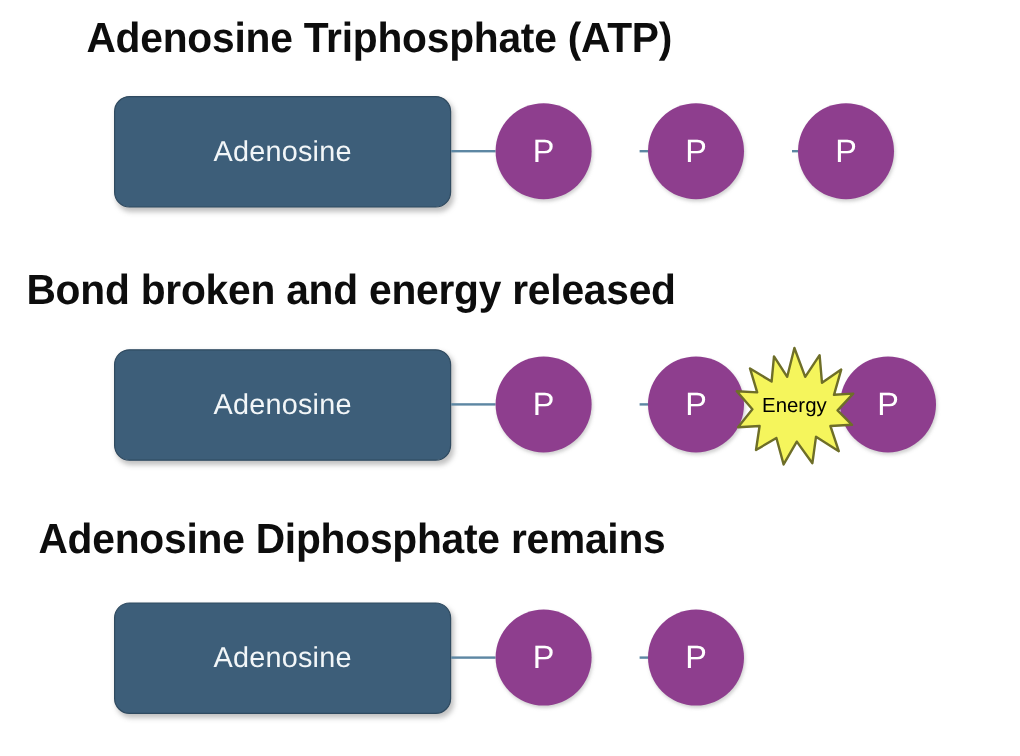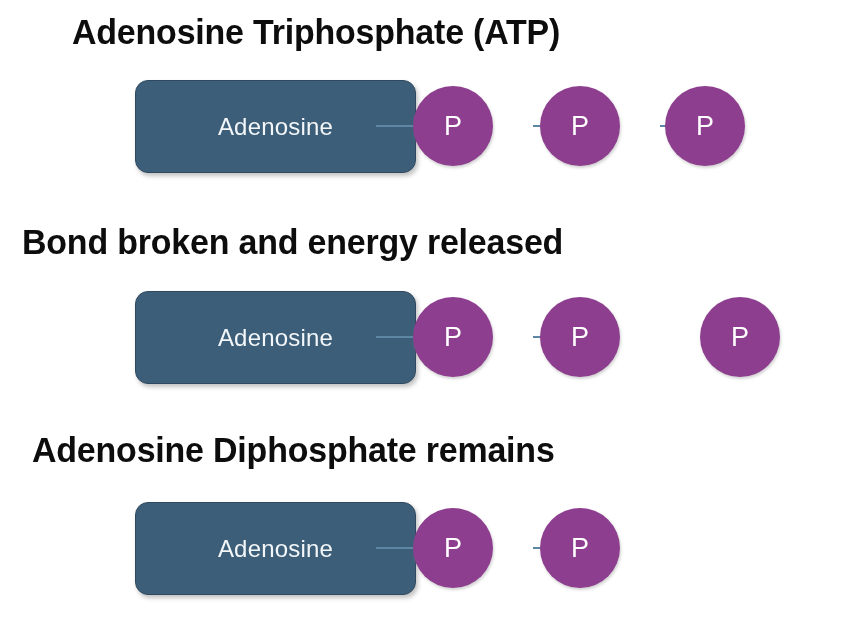--- a/index.html
+++ b/index.html
@@ -45,21 +45,20 @@
     width: 281px;
     height: 93px;
     background: #3d5e79;
     border: 1px solid #2f4a60;
     border-radius: 13px;
     box-shadow: 2px 3px 4px rgba(120,120,120,0.45);
     box-sizing: border-box;
     display: flex;
     align-items: center;
     justify-content: center;
-    margin-left: 40px;
   }
   .adenosine-box .label {
     color: #f2f6f8;
     font-size: 24px;
     font-weight: normal;
     font-family: "Liberation Sans", sans-serif;
     letter-spacing: 0.2px;
   }
 
   
@@ -156,20 +155,26 @@
   <div class="phosphate" style="left:413px; top:297px;">
     <span class="plabel">P</span>
   </div>
   <div class="phosphate" style="left:540px; top:297px;">
     <span class="plabel">P</span>
   </div>
   <div class="phosphate" style="left:700px; top:297px;">
     <span class="plabel">P</span>
   </div>
 
+  <div class="energy-burst" style="left:613px; top:288px;">
+    <svg viewBox="0 0 98 100" xmlns="http://www.w3.org/2000/svg">
+      <polygon points="49,2 58,26 70,8 72,31 88,20 82,41 98,40 85,54 97,66 79,67 86,88 67,76 64,98 51,80 40,99 34,77 17,87 20,67 2,68 14,53 1,38 18,39 12,19 30,30 32,9 43,26" fill="#f5f55c" stroke="#6e6e28" stroke-width="2" stroke-linejoin="round"></polygon>
+    </svg>
+    <div class="energy-label">Energy</div>
+  </div>
 
   <div class="section-title" id="title-adp">Adenosine Diphosphate remains</div>
 
   <div class="adenosine-box" style="left:95px; top:502px;">
     <span class="label">Adenosine</span>
   </div>
 
   <div class="bond" style="left:376px; top:547px; width:37px;"></div>
   <div class="bond" style="left:533px; top:547px; width:47px;"></div>
 

